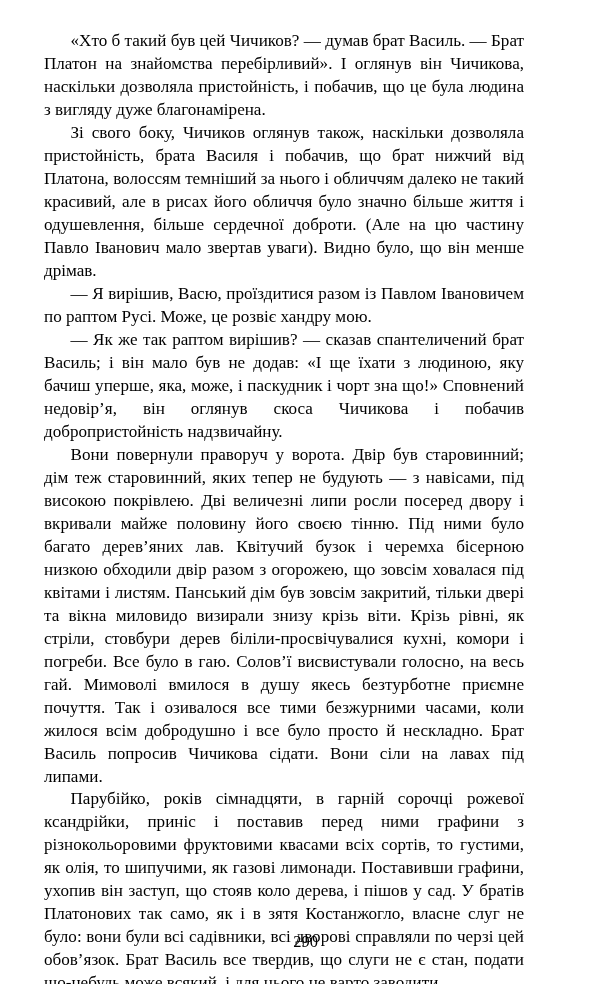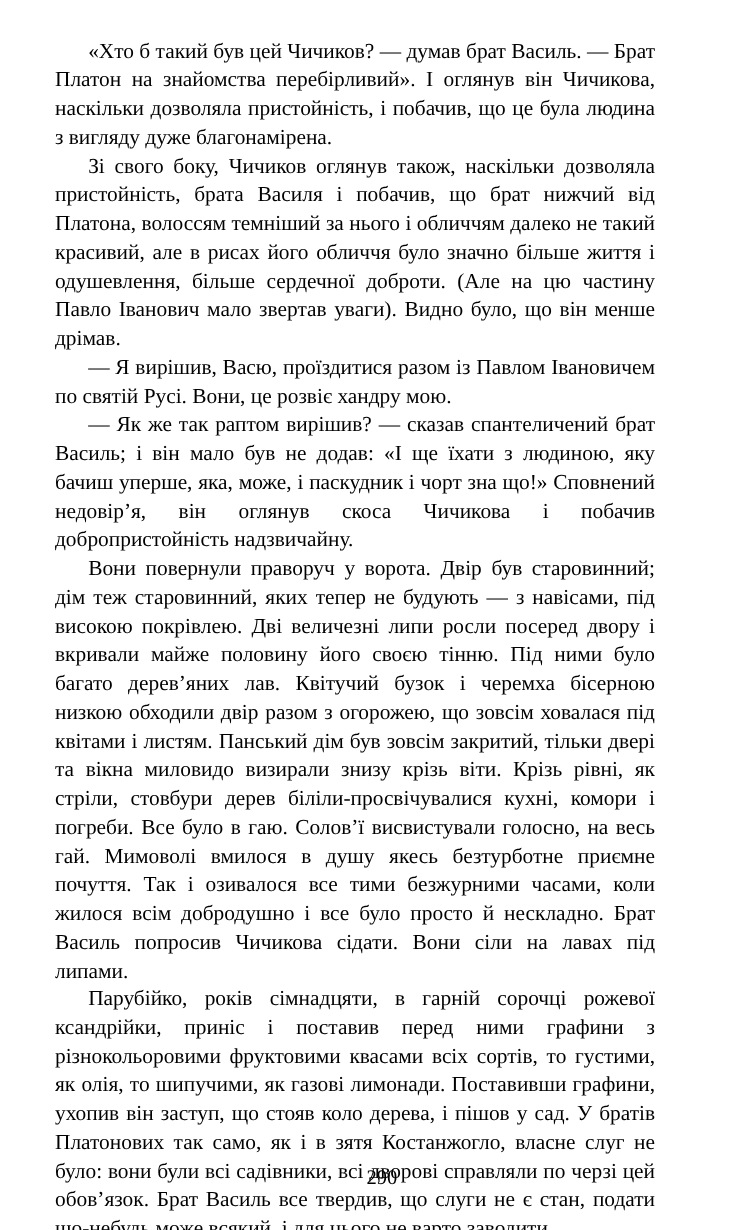--- a/index.html
+++ b/index.html
@@ -43,19 +43,19 @@
     padding-left: 43px;
   }
 </style>
 </head>
 <body>
 
 <div class="page">
   <div class="body-text">
     <p>«Хто б такий був цей Чичиков? — думав брат Василь. — Брат Платон на знайомства перебірливий». І оглянув він Чичикова, наскільки дозволяла пристойність, і побачив, що це була людина з вигляду дуже благонамірена.</p>
     <p>Зі свого боку, Чичиков оглянув також, наскільки дозволяла пристойність, брата Василя і побачив, що брат нижчий від Платона, волоссям темніший за нього і обличчям далеко не такий красивий, але в рисах його обличчя було значно більше життя і одушевлення, більше сердечної доброти. (Але на цю частину Павло Іванович мало звертав уваги). Видно було, що він менше дрімав.</p>
-    <p>— Я вирішив, Васю, проїздитися разом із Павлом Івановичем по святій Русі. Вони, це розвіє хандру мою.</p>
+    <p>— Я вирішив, Васю, проїздитися разом із Павлом Івановичем по раптом Русі. Може, це розвіє хандру мою.</p>
     <p>— Як же так раптом вирішив? — сказав спантеличений брат Василь; і він мало був не додав: «І ще їхати з людиною, яку бачиш уперше, яка, може, і паскудник і чорт зна що!» Сповнений недовір’я, він оглянув скоса Чичикова і побачив добропристойність надзвичайну.</p>
     <p>Вони повернули праворуч у ворота. Двір був старовинний; дім теж старовинний, яких тепер не будують — з навісами, під високою покрівлею. Дві величезні липи росли посеред двору і вкривали майже половину його своєю тінню. Під ними було багато дерев’яних лав. Квітучий бузок і черемха бісерною низкою обходили двір разом з огорожею, що зовсім ховалася під квітами і листям. Панський дім був зовсім закритий, тільки двері та вікна миловидо визирали знизу крізь віти. Крізь рівні, як стріли, стовбури дерев біліли-просвічувалися кухні, комори і погреби. Все було в гаю. Солов’ї висвистували голосно, на весь гай. Мимоволі вмилося в душу якесь безтурботне приємне почуття. Так і озивалося все тими безжурними часами, коли жилося всім добродушно і все було просто й нескладно. Брат Василь попросив Чичикова сідати. Вони сіли на лавах під липами.</p>
     <p>Парубійко, років сімнадцяти, в гарній сорочці рожевої ксандрійки, приніс і поставив перед ними графини з різнокольоровими фруктовими квасами всіх сортів, то густими, як олія, то шипучими, як газові лимонади. Поставивши графини, ухопив він заступ, що стояв коло дерева, і пішов у сад. У братів Платонових так само, як і в зятя Костанжогло, власне слуг не було: вони були всі садівники, всі дворові справляли по черзі цей обов’язок. Брат Василь все твердив, що слуги не є стан, подати що-небудь може всякий, і для цього не варто заводити</p>
   </div>
   <div class="page-number">290</div>
 </div>
 
 </body></html>

